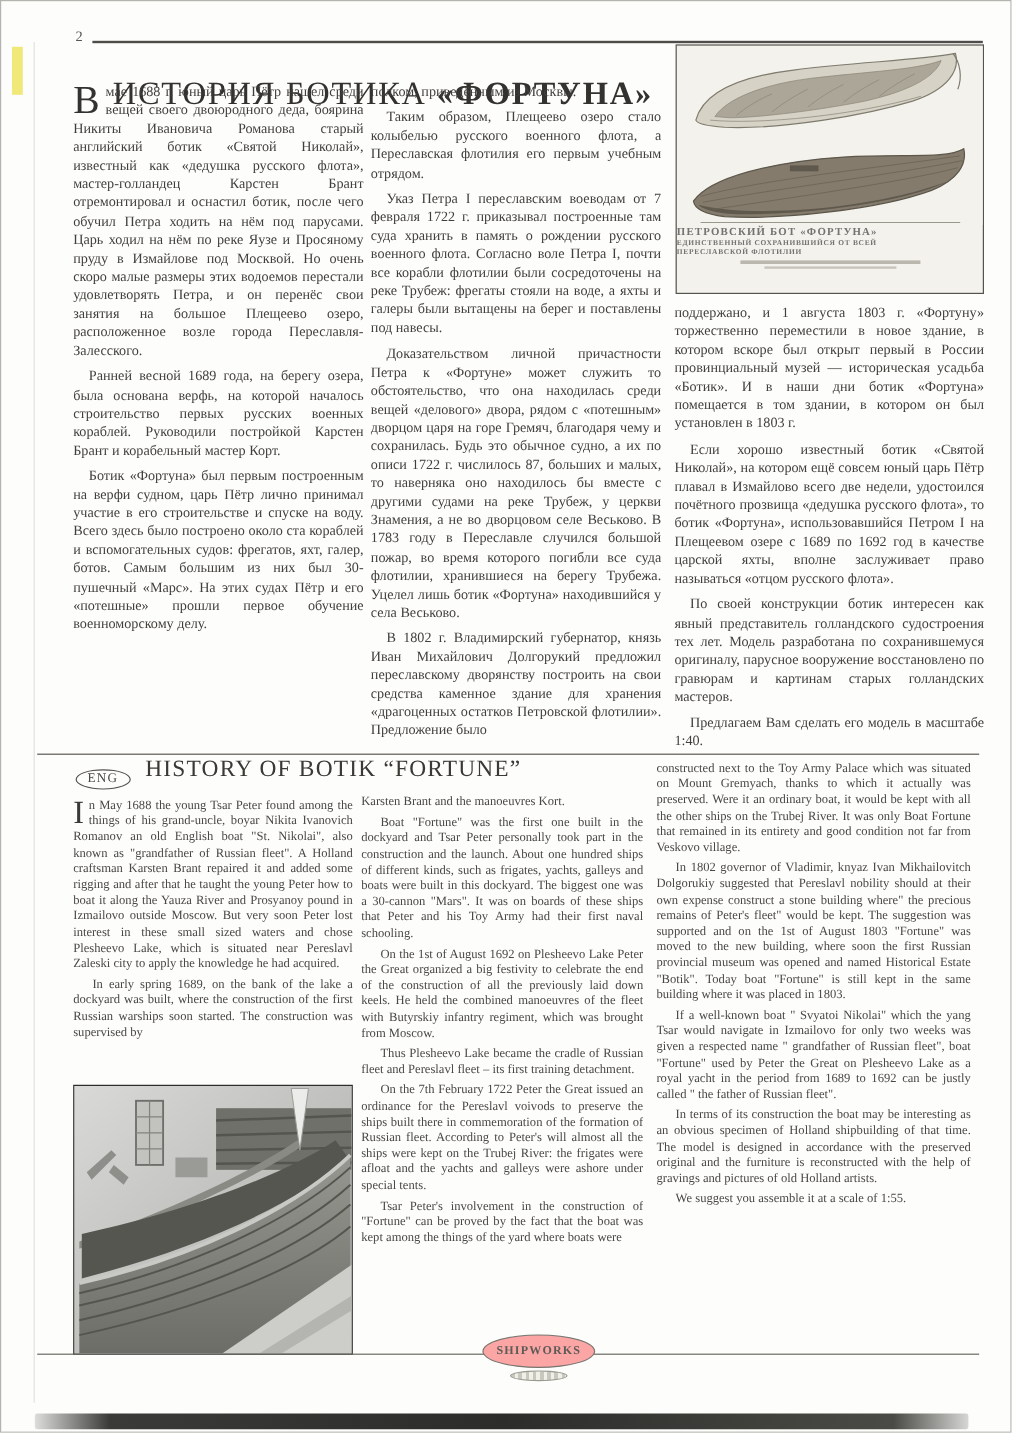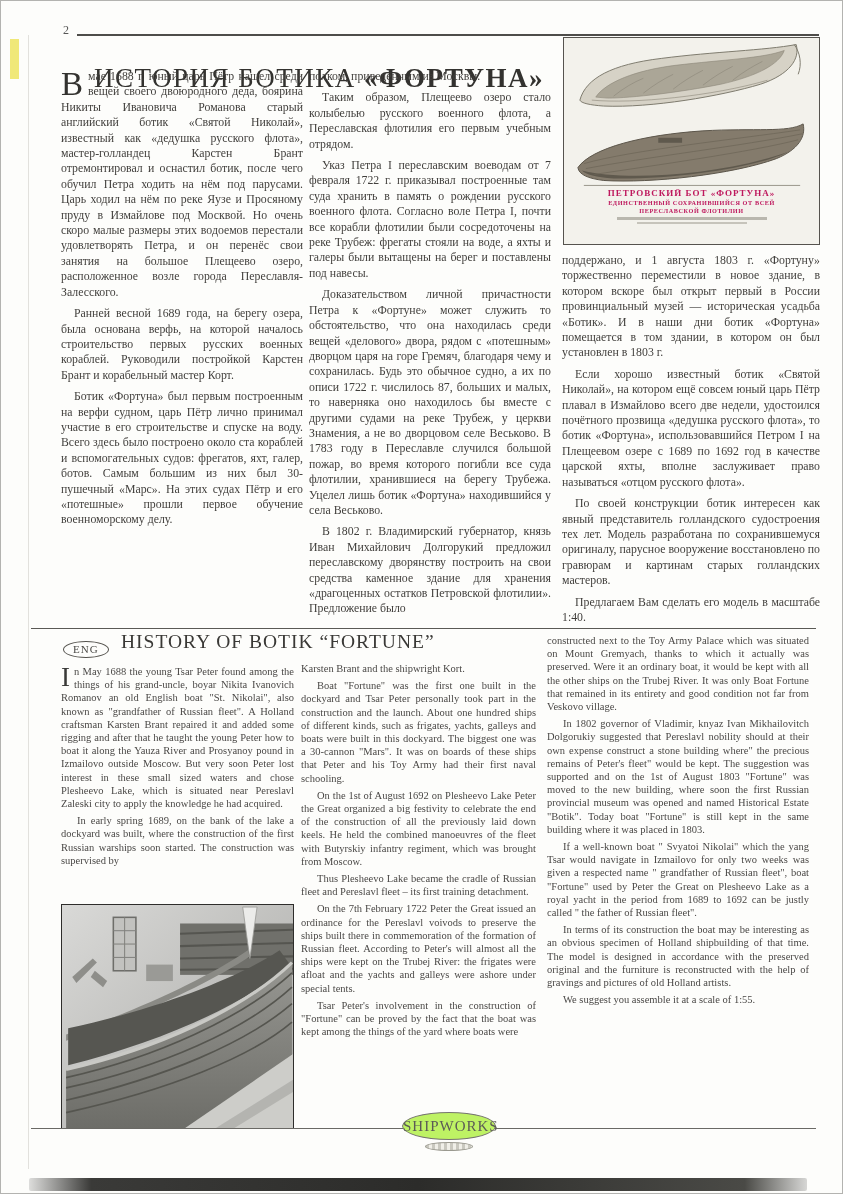--- a/index.html
+++ b/index.html
@@ -21,21 +21,21 @@
   .ru{font-size:11.8px;line-height:15.4px;color:#413f3c;}
   .ru-c1{left:60px;top:68px;width:242px;height:556px;}
   .ru-c2{left:308px;top:68px;width:242px;height:556px;}
   .ru-c3{left:561px;top:252px;width:258px;height:372px;}
   .dropcap{float:left;font-size:33px;line-height:27px;padding:2px 5px 0 0;color:#33322f;}
   .dropcap-en{float:left;font-size:27px;line-height:23px;padding:1px 4px 0 0;color:#3a3a38;}
 
   .plate{position:absolute;left:562px;top:36px;width:257px;height:208px;margin:0;
     border:1px solid #55534e;background:#f3f2ec;box-sizing:border-box;}
   .plate svg{display:block;width:100%;height:150px;}
-  .plate figcaption{text-align:center;color:#be185d;}
+  .plate figcaption{text-align:left;color:#737373;}
   .cap1{font-size:9px;font-weight:bold;letter-spacing:1px;line-height:11px;}
   .cap2{font-size:6.2px;font-weight:bold;letter-spacing:.6px;line-height:7.5px;}
   .cap-tiny{width:150px;height:3px;background:#b9b7ae;margin:3px auto 0 auto;}
   .cap-tiny2{width:110px;height:2px;background:#c6c4bb;margin:2px auto 0 auto;}
 
   .section-rule{position:absolute;left:30px;top:627px;width:785px;height:1px;background:#5a5955;}
   .eng-badge{position:absolute;left:62px;top:640px;border:1px solid #55534e;border-radius:50%;
     padding:1px 9px 2px 9px;font-size:11px;letter-spacing:1px;color:#4a4945;}
   .en-title{position:absolute;left:120px;top:630px;width:440px;margin:0;text-align:left;
     font-size:19.5px;font-weight:normal;letter-spacing:1px;color:#3a3936;white-space:nowrap;}
@@ -45,22 +45,22 @@
   .en-c2{left:300px;top:661px;width:235px;height:458px;}
   .en-c3{left:546px;top:633px;width:262px;height:476px;}
 
   .photo{position:absolute;left:60px;top:903px;width:233px;height:225px;margin:0;
     border:1px solid #2e2d2b;background:#cfcfcd;box-sizing:border-box;}
   .photo svg{display:block;width:100%;height:100%;}
 
   .footer-rule{position:absolute;left:30px;top:1127px;width:785px;height:1px;background:#6a6965;}
   .logo{position:absolute;left:400px;top:1111px;width:96px;text-align:center;}
   .logo-ellipse{display:block;width:92px;height:26px;line-height:26px;margin:0 auto;
-    border:1px solid #76756f;border-radius:50%;background:#bef264;
-    font-size:15px;letter-spacing:1px;color:#5c5b56;font-weight:normal;}
+    border:1px solid #76756f;border-radius:50%;background:#fca5a5;
+    font-size:10px;letter-spacing:1px;color:#5c5b56;font-weight:bold;}
   .logo-ribbon{display:block;width:46px;height:7px;margin:2px auto 0 auto;
     border:1px solid #9a998f;border-radius:50%;
     background:repeating-linear-gradient(90deg,#c9c8bf 0 3px,#f0efe8 3px 6px);}
   .bottom-band{position:absolute;left:28px;top:1177px;width:778px;height:13px;
     background:linear-gradient(90deg,rgba(40,40,40,.15),#3a3a38 8%,#2c2c2a 50%,#4a4a46 92%,rgba(60,60,58,.2));
     border-radius:2px;}
 </style>
 </head>
 <body>
 
@@ -191,21 +191,21 @@
         <path d="M224,114 C184,148 104,180 4,202"></path>
       </g>
       <path d="M224,56 C176,102 92,140 4,160" stroke="#c9c9c5" stroke-width="3" fill="none"></path>
 
       <polygon points="120,217 225,145 225,217" fill="#cdcdc9"></polygon>
       <polygon points="150,217 225,170 225,182 168,217" fill="#b4b4b0"></polygon>
     </svg>
   </figure>
 
   <div class="col en en-c2">
-    <p style="text-indent:0">Karsten Brant and the shipwright Kort.</p>
+    <p style="text-indent:0">Karsten Brant and the manoeuvres Kort.</p>
     <p>Boat "Fortune" was the first one built in the dockyard and Tsar Peter personally took part in the construction and the launch. About one hundred ships of different kinds, such as frigates, yachts, galleys and boats were built in this dockyard. The biggest one was a 30-cannon "Mars". It was on boards of these ships that Peter and his Toy Army had their first naval schooling.</p>
     <p>On the 1st of August 1692 on Plesheevo Lake Peter the Great organized a big festivity to celebrate the end of the construction of all the previously laid down keels. He held the combined manoeuvres of the fleet with Butyrskiy infantry regiment, which was brought from Moscow.</p>
     <p>Thus Plesheevo Lake became the cradle of Russian fleet and Pereslavl fleet – its first training detachment.</p>
     <p>On the 7th February 1722 Peter the Great issued an ordinance for the Pereslavl voivods to preserve the ships built there in commemoration of the formation of Russian fleet. According to Peter's will almost all the ships were kept on the Trubej River: the frigates were afloat and the yachts and galleys were ashore under special tents.</p>
     <p>Tsar Peter's involvement in the construction of "Fortune" can be proved by the fact that the boat was kept among the things of the yard where boats were</p>
   </div>
 
   <div class="col en en-c3">
     <p style="text-indent:0">constructed next to the Toy Army Palace which was situated on Mount Gremyach, thanks to which it actually was preserved.  Were it an ordinary boat, it would be kept with all the other ships on the Trubej River. It was only Boat Fortune that remained in its entirety and good condition not far from Veskovo village.</p>
     <p>In 1802 governor of Vladimir, knyaz Ivan Mikhailovitch Dolgorukiy suggested that Pereslavl nobility should at their own expense construct a stone building where" the precious remains of Peter's fleet" would be kept. The suggestion was supported and on the 1st of August 1803 "Fortune" was moved to the new building, where soon the first Russian provincial museum was opened and named Historical Estate "Botik". Today boat "Fortune" is still kept in the same building where it was placed in 1803.</p>

